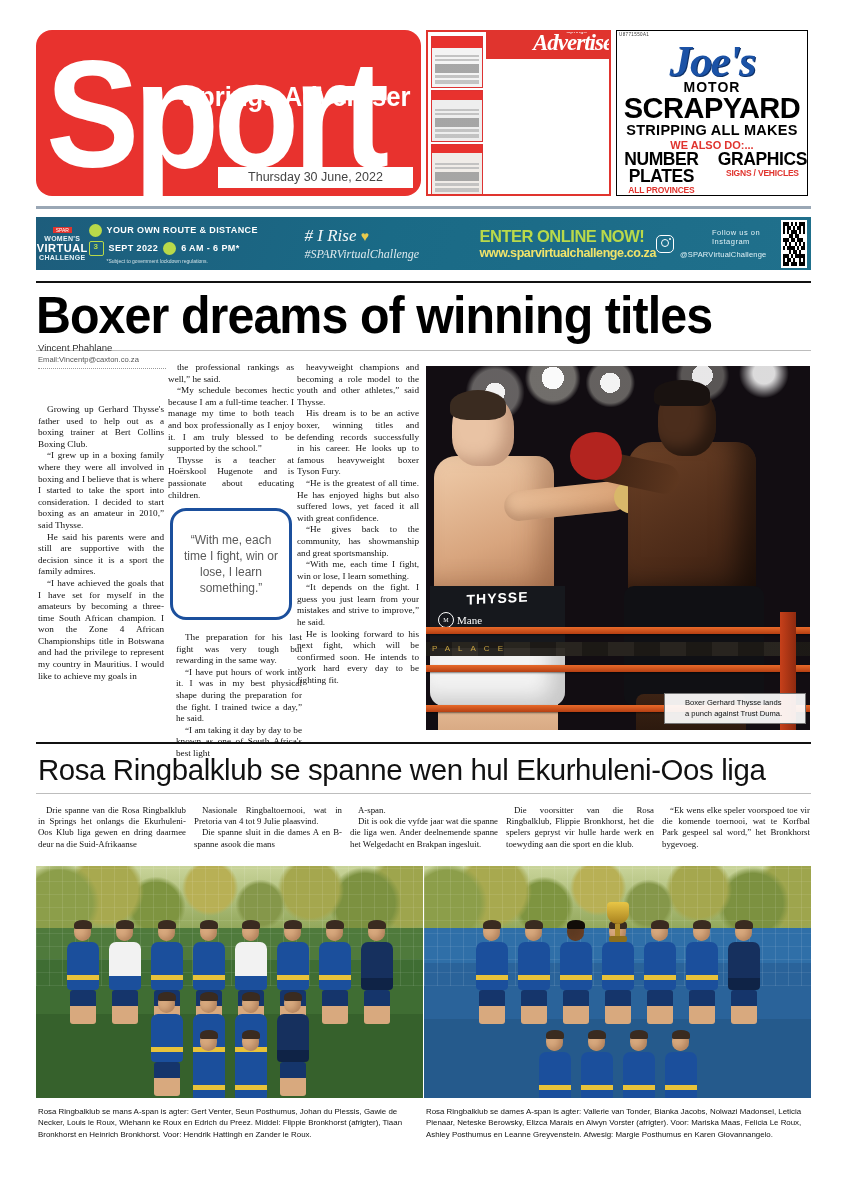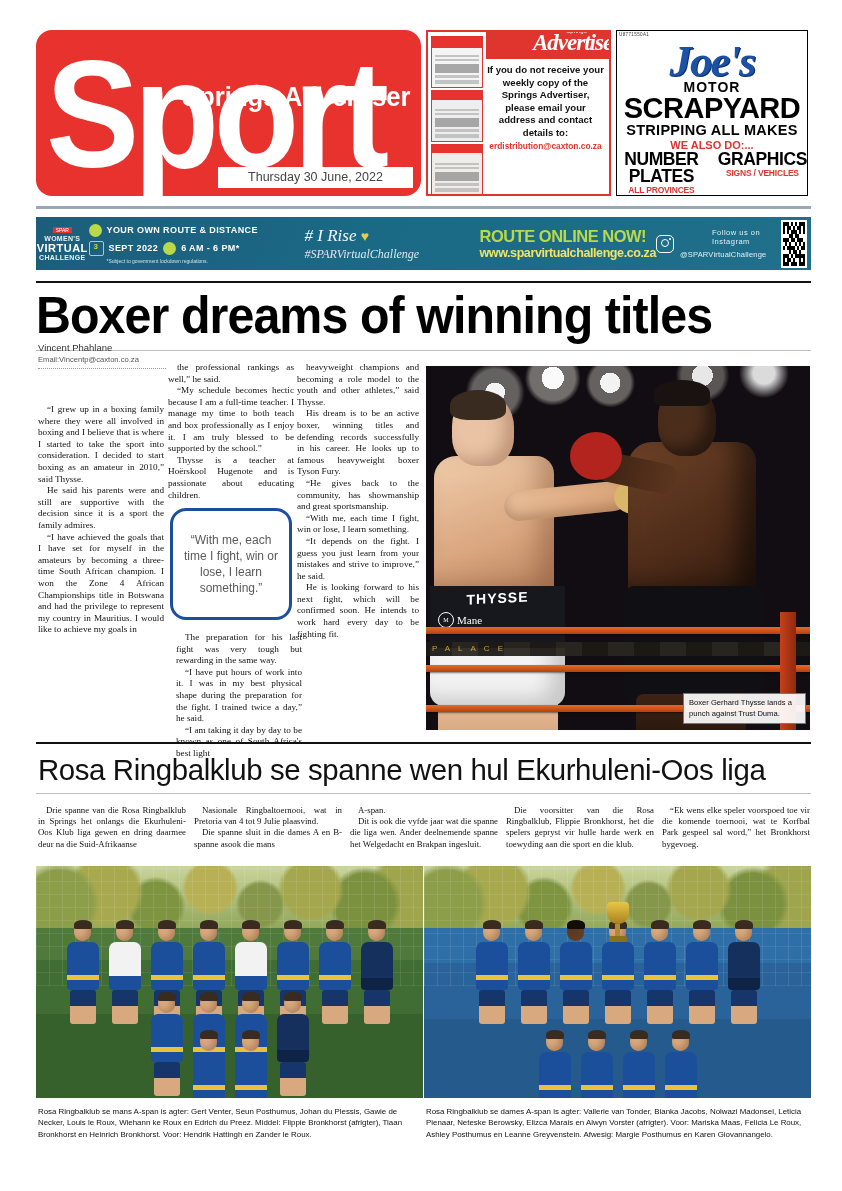--- a/index.html
+++ b/index.html
@@ -404,24 +404,24 @@
   .rope-band .txt{
     font-family:"Liberation Sans", sans-serif; font-size:8px; color:#c9a33e;
     letter-spacing:8px; padding-left:6px; line-height:14px;
   }
   .post {
     position:absolute; right:14px; bottom:0; width:16px; height:118px;
     background:linear-gradient(90deg,#c7401a,#8e2a0f);
   }
   .photo-caption {
     position:absolute; right:4px; bottom:6px;
-    width:123px;
+    width:142px;
     background:rgba(255,255,255,.92);
     border:1px solid #777;
-    padding:4px 5px;
+    padding:4px 20px;
     font-family:"Liberation Sans", sans-serif;
     font-size:7.6px;
     line-height:10.5px;
     color:#111;
     box-sizing:border-box;
   }
   
   .rule-mid {
     position:absolute; left:36px; top:742px; width:775px; height:2px; background:#111;
   }
@@ -551,25 +551,20 @@
       <div class="logo-advertiser">Springs Advertiser</div>
       <div class="logo-date">Thursday 30 June, 2022</div>
     </div>
 
     <div class="ad-letusknow">
       <div class="luk-thumbs">
         <div class="luk-thumb"></div>
         <div class="luk-thumb"></div>
         <div class="luk-thumb"></div>
       </div>
-      <div class="luk-right">
-        <div class="luk-title">Let us know</div>
-        <div class="luk-body">If you do not receive your weekly copy of the Springs Advertiser, please email your address and contact details to:</div>
-        <div class="luk-email">erdistribution@caxton.co.za</div>
-      </div>
       <div class="luk-logo">
         <span class="luk-logo-small">Springs</span>
         <span class="luk-logo-text">Advertiser</span>
 
       </div>
     </div>
 
     <div class="ad-joes">
       <div class="joes-code">U8771550A1</div>
       <div class="joes-name">Joe's</div>
@@ -614,21 +609,21 @@
       <div class="spar-fine">*Subject to government lockdown regulations.</div>
     </div>
     <div class="spar-hash">
       <div class="r1">
         <span># I Rise</span>
         <span class="heart">♥</span>
       </div>
       <div class="r2">#SPARVirtualChallenge</div>
     </div>
     <div class="spar-enter">
-      <div class="e1">ROUTE ONLINE NOW!</div>
+      <div class="e1">ENTER ONLINE NOW!</div>
       <div class="e2">www.sparvirtualchallenge.co.za</div>
     </div>
     <div class="spar-follow">
       <span class="ig-icon"></span>
       <span>
         <div class="f1">Follow us on</div>
         <div class="f1">Instagram</div>
         <div class="f2">@SPARVirtualChallenge</div>
       </span>
     </div>
@@ -763,20 +758,21 @@
   <div class="headline">Boxer dreams of winning titles</div>
   <div class="rule-underhead"></div>
 
   <div class="byline">
     <div class="byline-name">Vincent Phahlane</div>
     <div class="byline-mail">Email:Vincentp@caxton.co.za</div>
     <div class="byline-rule"></div>
   </div>
 
   <div class="col c1">
+    <p>Growing up Gerhard Thysse's father used to help out as a boxing trainer at Bert Collins Boxing Club.</p>
     <p>“I grew up in a boxing family where they were all involved in boxing and I believe that is where I started to take the sport into consideration. I decided to start boxing as an amateur in 2010,” said Thysse.</p>
     <p>He said his parents were and still are supportive with the decision since it is a sport the family admires.</p>
     <p>“I have achieved the goals that I have set for myself in the amateurs by becoming a three-time South African champion. I won the Zone 4 African Championships title in Botswana and had the privilege to represent my country in Mauritius. I would like to achieve my goals in</p>
   </div>
 
   <div class="col c2">
     <p>the professional rankings as well,” he said.</p>
     <p>“My schedule becomes hectic because I am a full-time teacher. I manage my time to both teach and box professionally as I enjoy it. I am truly blessed to be supported by the school.”</p>
     <p>Thysse is a teacher at Hoërskool Hugenote and is passionate about educating children.</p>
   </div>
@@ -785,20 +781,21 @@
 
   <div class="col c2b">
     <p>The preparation for his last fight was very tough but rewarding in the same way.</p>
     <p>“I have put hours of work into it. I was in my best physical shape during the preparation for the fight. I trained twice a day,” he said.</p>
     <p>“I am taking it day by day to be known as one of South Africa's best light</p>
   </div>
 
   <div class="col c3">
     <p>heavyweight champions and becoming a role model to the youth and other athletes,” said Thysse.</p>
     <p>His dream is to be an active boxer, winning titles and defending records successfully in his career. He looks up to famous heavyweight boxer Tyson Fury.</p>
+    <p>“He is the greatest of all time. He has enjoyed highs but also suffered lows, yet faced it all with great confidence.</p>
     <p>“He gives back to the community, has showmanship and great sportsmanship.</p>
     <p>“With me, each time I fight, win or lose, I learn something.</p>
     <p>“It depends on the fight. I guess you just learn from your mistakes and strive to improve,” he said.</p>
     <p>He is looking forward to his next fight, which will be confirmed soon. He intends to work hard every day to be fighting fit.</p>
   </div>
 
   <div class="photo-main">
     <div class="ring-lights"></div>
 
     <div class="boxer-a">

